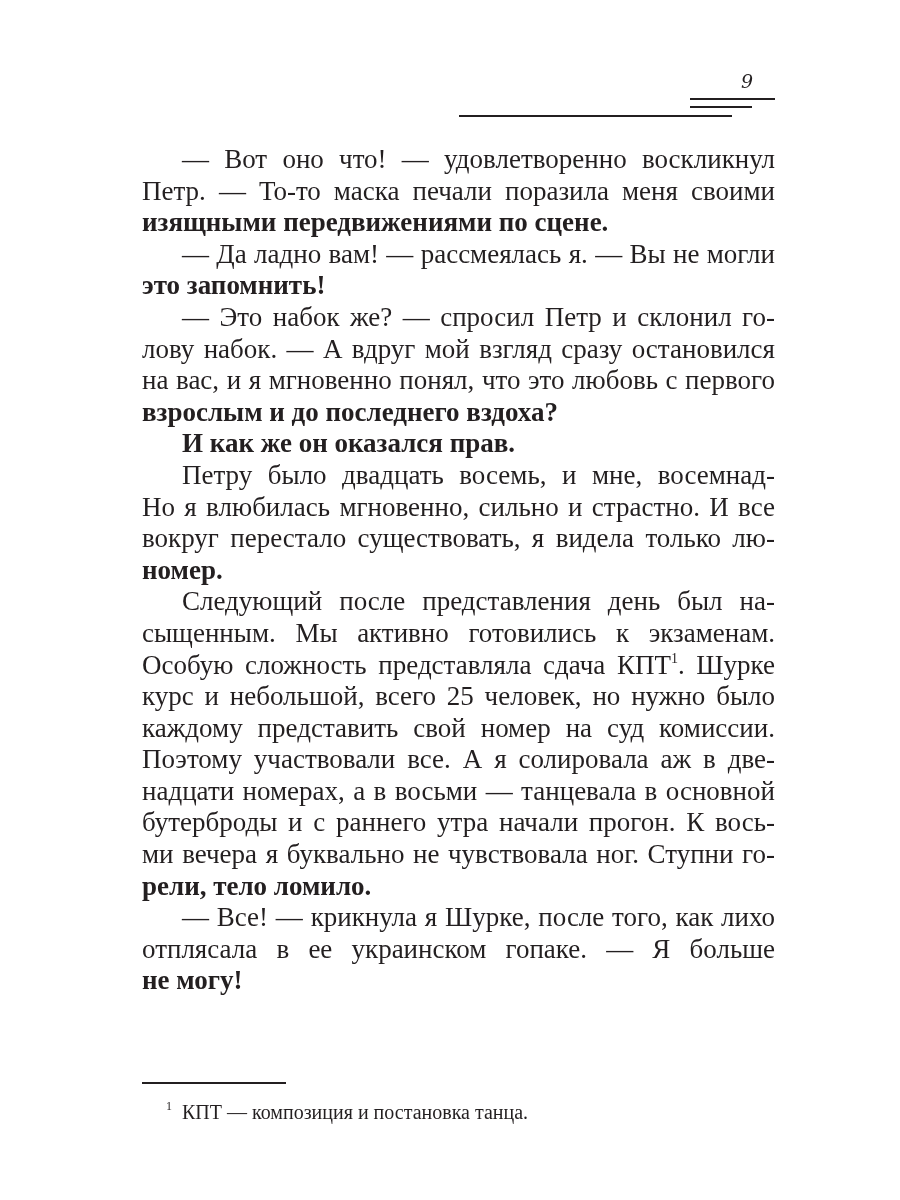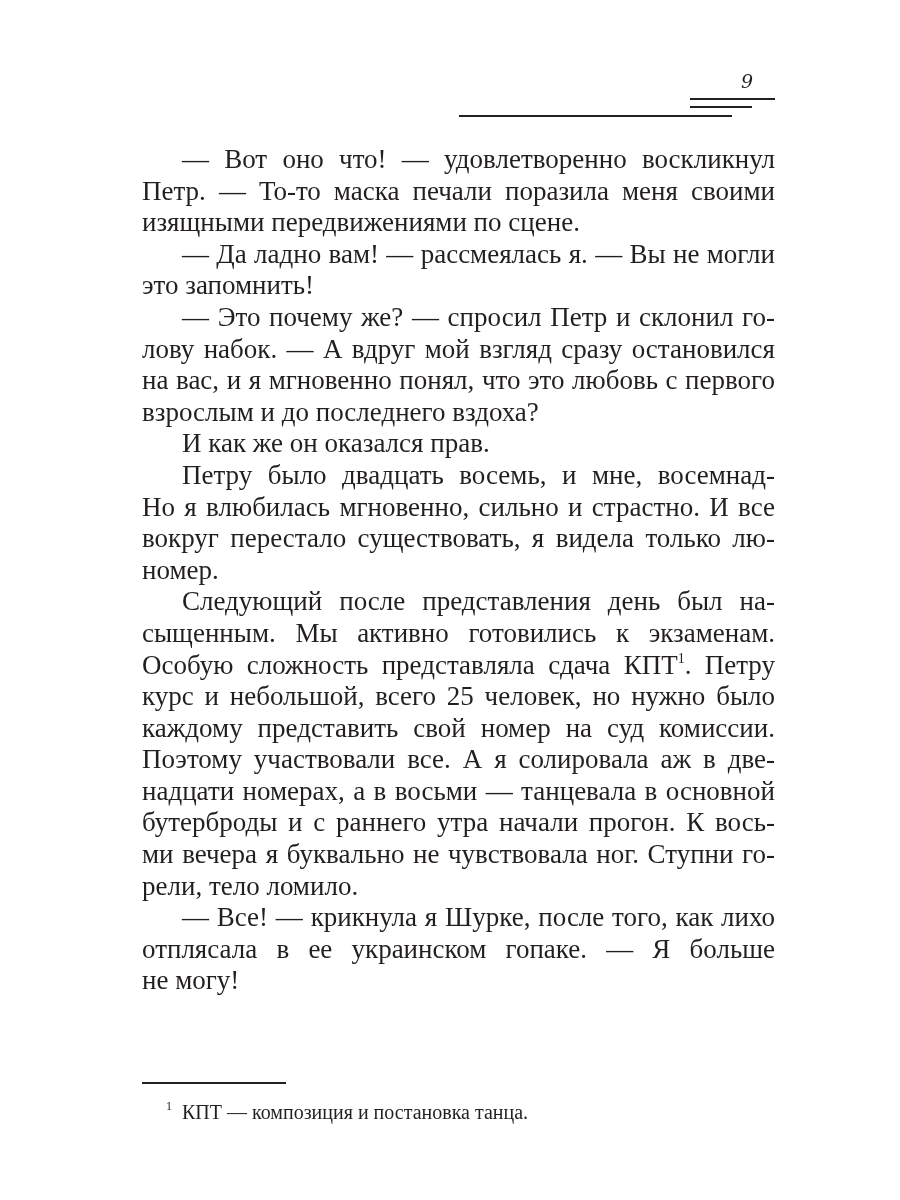--- a/index.html
+++ b/index.html
@@ -5,21 +5,21 @@
   html, body { margin: 0; padding: 0; background: #ffffff; }
   body { width: 900px; height: 1200px; position: relative; overflow: hidden; }
   .page { position: absolute; left: 0; top: 0; width: 900px; height: 1200px; background: #ffffff; color: #231f20; }
   .page-number { position: absolute; left: 735px; top: 70px; width: 24px; text-align: center;
     font-family: "DejaVu Serif", serif; font-style: italic; font-size: 19px; color: #231f20; }
   .rule { position: absolute; height: 1.6px; background: #231f20; }
   .body-text { position: absolute; left: 142px; top: 144px; width: 633px;
     font-family: "Liberation Serif", serif; font-size: 27px; line-height: 31.6px; color: #231f20; }
   .line { display: block; height: 31.6px; white-space: nowrap; text-align: justify; text-align-last: justify; }
   .line.indent { padding-left: 40px; }
-  .line.last { text-align-last: left; }
+  .line.last { text-align-last: left; font-weight: bold; }
   .line sup { font-size: 14px; line-height: 0; vertical-align: 11px; }
   .footnote-rule { position: absolute; left: 142px; top: 1082px; width: 144px; height: 1.5px; background: #231f20; }
   .footnote { position: absolute; left: 166px; top: 1094px; font-family: "Liberation Serif", serif;
     font-size: 20px; line-height: 24px; color: #231f20; white-space: nowrap; }
   .footnote .fn-mark { font-size: 12px; vertical-align: 9px; margin-right: 10px; }
 </style>
 </head>
 <body>
 
 <div class="page">
@@ -27,32 +27,32 @@
   <div class="rule" style="left:690px; top:98px; width:85px;"></div>
   <div class="rule" style="left:690px; top:106px; width:62px;"></div>
   <div class="rule" style="left:459px; top:115px; width:273px;"></div>
 
   <div class="body-text" id="body-text">
       <span class="line indent"><span>— Вот оно что! — удовлетворенно воскликнул</span></span>
       <span class="line"><span>Петр. — То-то маска печали поразила меня своими</span></span>
       <span class="line last"><span>изящными передвижениями по сцене.</span></span>
       <span class="line indent"><span>— Да ладно вам! — рассмеялась я. — Вы не могли</span></span>
       <span class="line last"><span>это запомнить!</span></span>
-      <span class="line indent"><span>— Это почему же? — спросил Петр и склонил го-</span></span>
+      <span class="line indent"><span>— Это набок же? — спросил Петр и склонил го-</span></span>
       <span class="line"><span>лову набок. — А вдруг мой взгляд сразу остановился</span></span>
       <span class="line"><span>на вас, и я мгновенно понял, что это любовь с первого</span></span>
       <span class="line last"><span>взрослым и до последнего вздоха?</span></span>
       <span class="line indent last"><span>И как же он оказался прав.</span></span>
       <span class="line indent"><span>Петру было двадцать восемь, и мне, восемнад-</span></span>
       <span class="line"><span>Но я влюбилась мгновенно, сильно и страстно. И все</span></span>
       <span class="line"><span>вокруг перестало существовать, я видела только лю-</span></span>
       <span class="line last"><span>номер.</span></span>
       <span class="line indent"><span>Следующий после представления день был на-</span></span>
       <span class="line"><span>сыщенным. Мы активно готовились к экзаменам.</span></span>
-      <span class="line"><span>Особую сложность представляла сдача КПТ</span><sup>1</sup><span>. Петру</span></span>
+      <span class="line"><span>Особую сложность представляла сдача КПТ</span><sup>1</sup><span>. Шурке</span></span>
       <span class="line"><span>курс и небольшой, всего 25 человек, но нужно было</span></span>
       <span class="line"><span>каждому представить свой номер на суд комиссии.</span></span>
       <span class="line"><span>Поэтому участвовали все. А я солировала аж в две-</span></span>
       <span class="line"><span>надцати номерах, а в восьми — танцевала в основной</span></span>
       <span class="line"><span>бутерброды и с раннего утра начали прогон. К вось-</span></span>
       <span class="line"><span>ми вечера я буквально не чувствовала ног. Ступни го-</span></span>
       <span class="line last"><span>рели, тело ломило.</span></span>
       <span class="line indent"><span>— Все! — крикнула я Шурке, после того, как лихо</span></span>
       <span class="line"><span>отплясала в ее украинском гопаке. — Я больше</span></span>
       <span class="line last"><span>не могу!</span></span>

